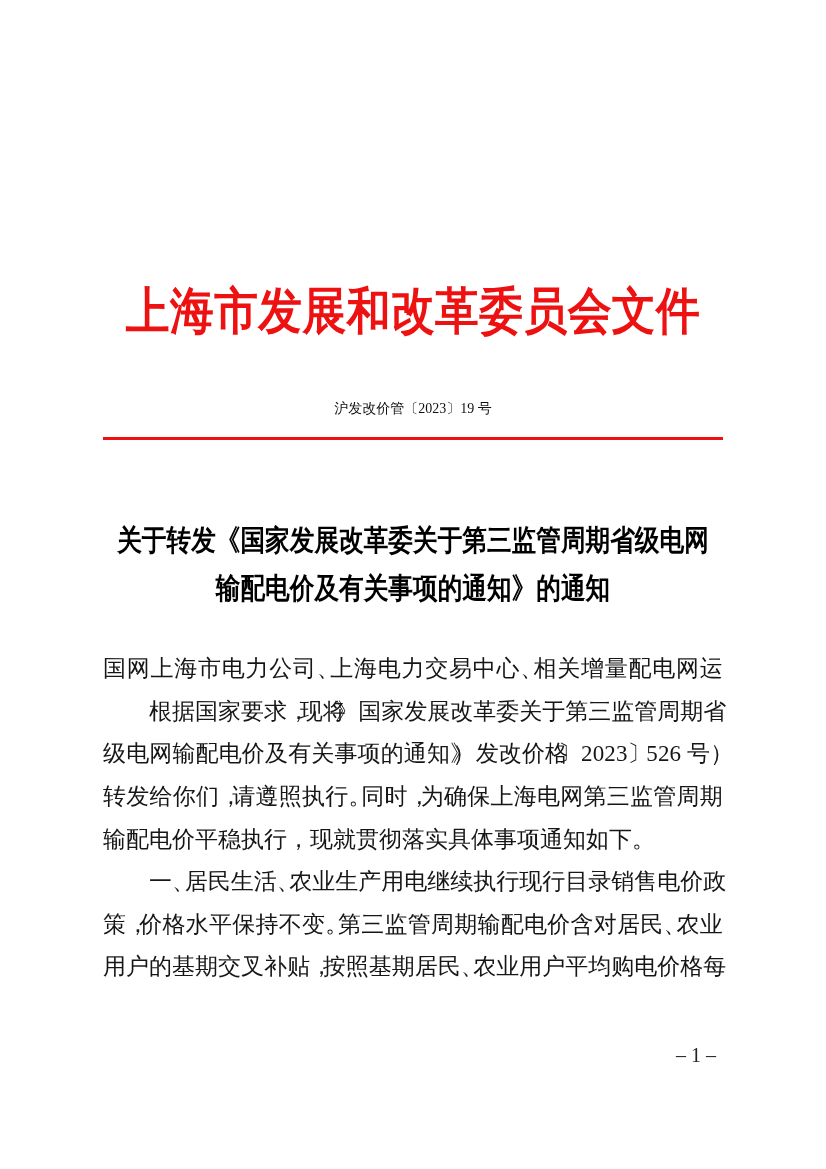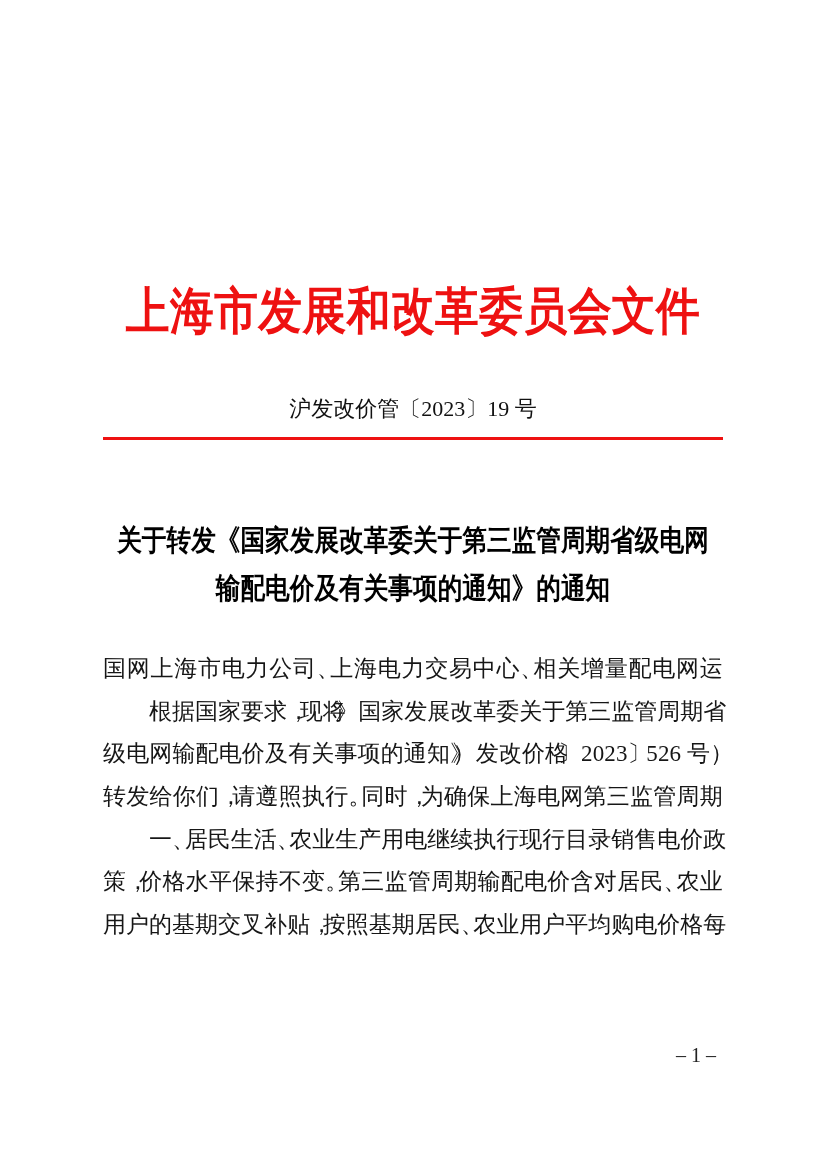--- a/index.html
+++ b/index.html
@@ -32,21 +32,21 @@
     white-space: nowrap;
     letter-spacing: 0.5px;
   }
   
   .doc-number {
     position: absolute;
     top: 392px;
     left: 0;
     width: 826px;
     text-align: center;
-    font-size: 22px;
+    font-size: 14px;
     line-height: 34px;
     font-weight: normal;
     color: #111111;
     white-space: nowrap;
   }
   
   .red-rule {
     position: absolute;
     top: 437px;
     left: 103px;
@@ -250,20 +250,21 @@
         <span>海</span>
         <span>电</span>
         <span>网</span>
         <span>第</span>
         <span>三</span>
         <span>监</span>
         <span>管</span>
         <span>周</span>
         <span>期</span>
       </div>
+      <div class="body-line">输配电价平稳执行，现就贯彻落实具体事项通知如下。</div>
       <div class="body-line indent jline">
         <span>一</span>
         <span class="pC">、</span>
         <span>居</span>
         <span>民</span>
         <span>生</span>
         <span>活</span>
         <span class="pC">、</span>
         <span>农</span>
         <span>业</span>

